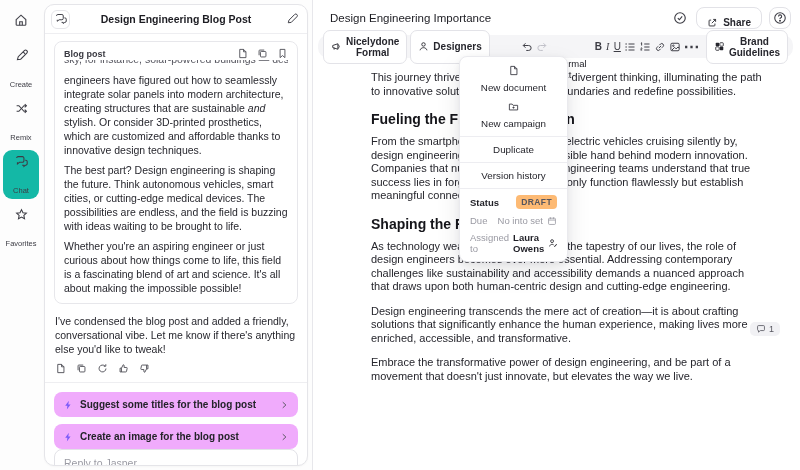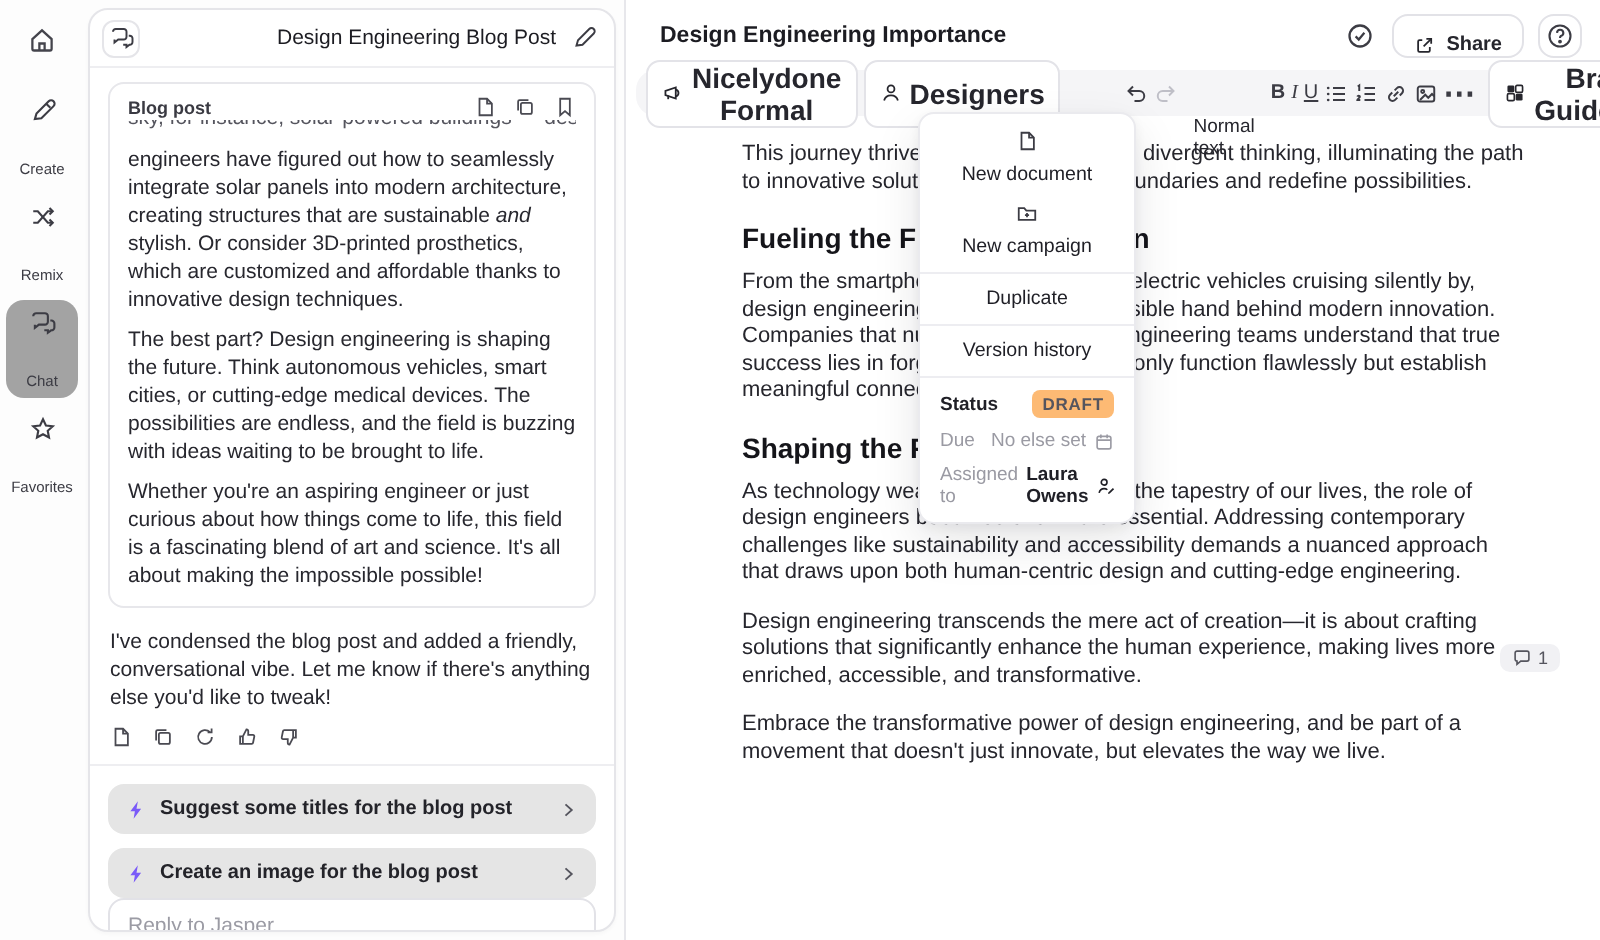--- a/index.html
+++ b/index.html
@@ -5,60 +5,60 @@
   * { margin:0; padding:0; box-sizing:border-box; }
   html,body { background:#fff; }
   body { font-family:"Liberation Sans", sans-serif; color:#26262d; }
   #app { position:relative; width:800px; height:470px; background:#fdfdfd; overflow:hidden; }
 
   
   .rail { position:absolute; left:0; top:0; width:42px; height:470px; display:flex; flex-direction:column; align-items:center; padding-top:8px; }
   .rail-home { width:24px; height:24px; display:flex; align-items:center; justify-content:center; color:#44444c; margin-bottom:12px; border-radius:6px; }
   .rail-item { width:36px; padding:5px 0 4px; margin-bottom:4px; border-radius:9px; display:flex; flex-direction:column; align-items:center; gap:18px; color:#2f2f36; cursor:pointer; }
   .rail-item .lbl { font-size:7.5px; color:#3c3c44; }
-  .rail-item.active { background:#a3a3a3; }
+  .rail-item.active { background:#14b8a6; }
   .rail-item svg { color:#3c3c44; }
 
   
   .chat { position:absolute; left:44px; top:4px; width:264px; height:462px; background:#fff; border:1px solid #e5e5e9; border-radius:10px; display:flex; flex-direction:column; overflow:hidden; box-shadow:0 1px 2px rgba(0,0,0,.03); }
   .chat-head { height:29px; flex:0 0 29px; border-bottom:1px solid #eeeef1; display:flex; align-items:center; padding:0 6px; gap:4px; }
   .chip-btn { width:19px; height:19px; border:1px solid #e5e5e9; border-radius:6px; display:flex; align-items:center; justify-content:center; color:#3c3c44; background:#fff; cursor:pointer; }
   .icon-plain { width:19px; height:19px; display:flex; align-items:center; justify-content:center; color:#3c3c44; cursor:pointer; }
-  .chat-title { flex:1; text-align:right; font-size:10.5px; font-weight:normal; color:#1c1c22; }
+  .chat-title { flex:1; text-align:center; font-size:10.5px; font-weight:bold; color:#1c1c22; }
   .chat-body { flex:1; display:flex; flex-direction:column; padding:7px 9px 8px; overflow:hidden; }
   .gencard { border:1px solid #e7e7eb; border-radius:8px; padding:6px 9px 8px; background:#fff; }
   .gencard-head { display:flex; align-items:center; margin-bottom:1px; }
   .gencard-label { flex:1; font-size:9px; font-weight:bold; color:#3a3a42; }
   .gencard-icons { display:flex; gap:9px; color:#4a4a52; }
   .clipline { height:7px; overflow:hidden; position:relative; }
   .clipline span { position:absolute; top:-7px; left:0; white-space:nowrap; font-size:10.5px; color:#55555e; }
   .gencard p, .chat-msg { font-size:10.5px; line-height:14px; color:#27272e; }
   .gencard p { margin-top:6px; }
   .chat-msg { margin:10px 1px 5px; }
   .msg-actions { display:flex; gap:10px; color:#4a4a52; padding:2px 1px 6px; }
   .msg-actions .ic { cursor:pointer; display:flex; }
   .chat-div { border-top:1px solid #eeeef1; margin:2px -9px 0; }
   .suggs { margin-top:9px; display:flex; flex-direction:column; gap:7px; }
-  .sugg { display:flex; align-items:center; gap:7px; background:#e5e5e5; border-radius:8px; height:25px; padding:0 9px; cursor:pointer; }
+  .sugg { display:flex; align-items:center; gap:7px; background:#f0abfc; border-radius:8px; height:25px; padding:0 9px; cursor:pointer; }
   .sugg .s-lbl { font-size:10px; font-weight:bold; color:#232329; }
   .sugg .chev { margin-left:auto; color:#55555e; display:flex; }
   .spacer { flex:1; }
   .reply-box { border:1px solid #e2e2e7; border-radius:8px; height:27px; width:100%; padding:0 9px; font-size:10.5px; color:#27272e; font-family:"Liberation Sans",sans-serif; outline:none; background:#fff; }
   .reply-box::placeholder { color:#9b9ba4; }
 
   
   .doc { position:absolute; left:312px; top:0; width:488px; height:470px; background:#fff; border-left:1px solid #e7e7eb; }
   .doc-head { display:flex; align-items:center; padding:7px 9px 4px 17px; gap:7px; }
-  .doc-title { flex:1; font-size:11.5px; font-weight:bold; color:#1c1c22; }
+  .doc-title { flex:1; font-size:11.5px; font-weight:normal; color:#1c1c22; }
   .head-ic { width:18px; height:18px; display:flex; align-items:center; justify-content:center; color:#3c3c44; cursor:pointer; }
   .share-btn { display:flex; align-items:flex-end; gap:5px; border:1px solid #e2e2e7; background:#fff; border-radius:8px; height:22px; padding:0 10px; font-size:10px; font-weight:bold; color:#26262d; cursor:pointer; }
   .help-btn { width:22px; height:22px; border:1px solid #e2e2e7; background:#fff; border-radius:8px; display:flex; align-items:center; justify-content:center; color:#3c3c44; cursor:pointer; }
 
   .toolbar { margin:2px 7px 0 5px; height:23px; background:#f5f5f7; border-radius:10px; display:flex; align-items:center; padding:0 5px; gap:3px; }
-  .tb-white { display:flex; align-items:center; gap:4px; background:#fff; border:1px solid #e3e3e8; border-radius:7px; height:22px; padding:16px 7px; font-size:14px; font-weight:bold; color:#26262d; cursor:pointer; }
+  .tb-white { display:flex; align-items:center; gap:4px; background:#fff; border:1px solid #e3e3e8; border-radius:7px; height:22px; padding:16px 7px; font-size:10px; font-weight:bold; color:#26262d; cursor:pointer; }
   .tb-txt { font-size:9.5px; font-weight:normal; color:#26262d; padding:0 5px; cursor:pointer;margin-top:44px; }
   .tb-ic { width:16px; height:16px; display:flex; align-items:center; justify-content:center; color:#3c3c44; cursor:pointer; border-radius:4px; }
   .tb-ic.dis { color:#bfbfc7; }
   .tb-b { font-size:10px; font-weight:bold; }
   .tb-i { font-size:10px; font-style:italic; font-family:"Liberation Serif",serif; }
   .tb-u { font-size:10px; text-decoration:underline; }
 
   .doc-content { padding:13px 0 0 58px; width:452px; }
   .doc-content p { font-size:11px; line-height:13.5px; color:#26262d; margin-bottom:11px; width:392px; }
   .doc-content h2 { font-size:14px; color:#15151a; margin:13px 0 8px; width:392px; }
@@ -415,21 +415,21 @@
       <div class="fm-div"></div>
       <div class="fm-row">
         <span class="k">Status</span>
         <span class="v">
             <span class="draft-badge">DRAFT</span>
           </span>
       </div>
       <div class="fm-row">
         <span class="k muted">Due</span>
         <span class="v">
-          <span>No else set</span>
+          <span>No into set</span>
           <span>
               <svg width="10" height="10" viewBox="0 0 16 16" fill="none" stroke="currentColor" stroke-width="1.3">
                 <rect x="2.5" y="3.5" width="11" height="10" rx="1.5"></rect>
                 <path d="M2.5 6.5h11M5.5 2v3M10.5 2v3"></path>
               </svg>
             </span>
         </span>
       </div>
       <div class="fm-row">
         <span class="k muted">Assigned to</span>

